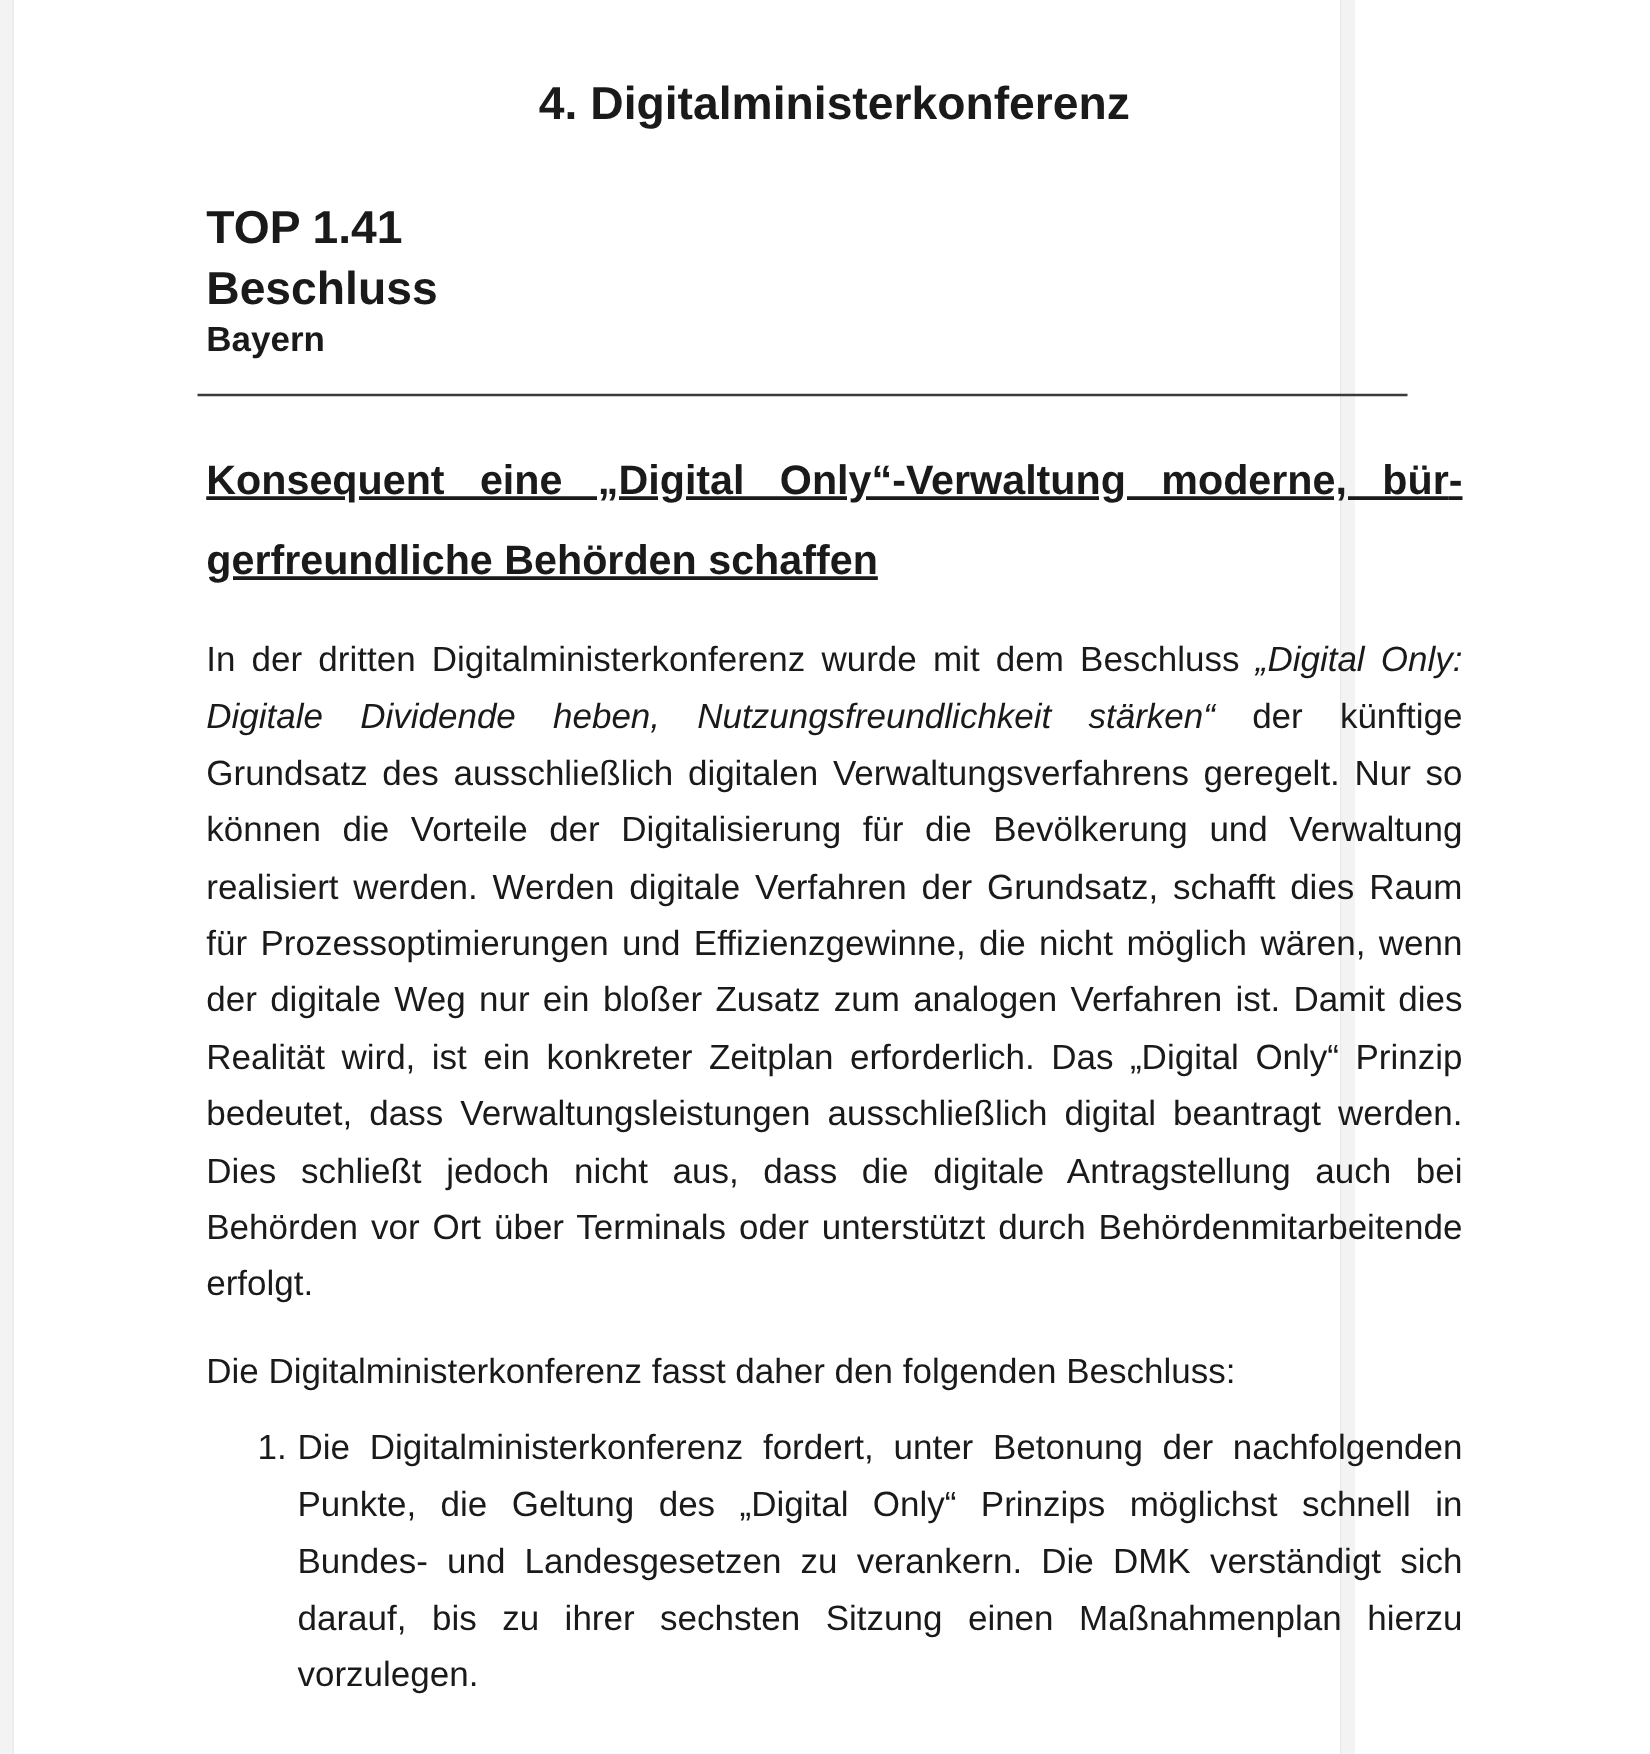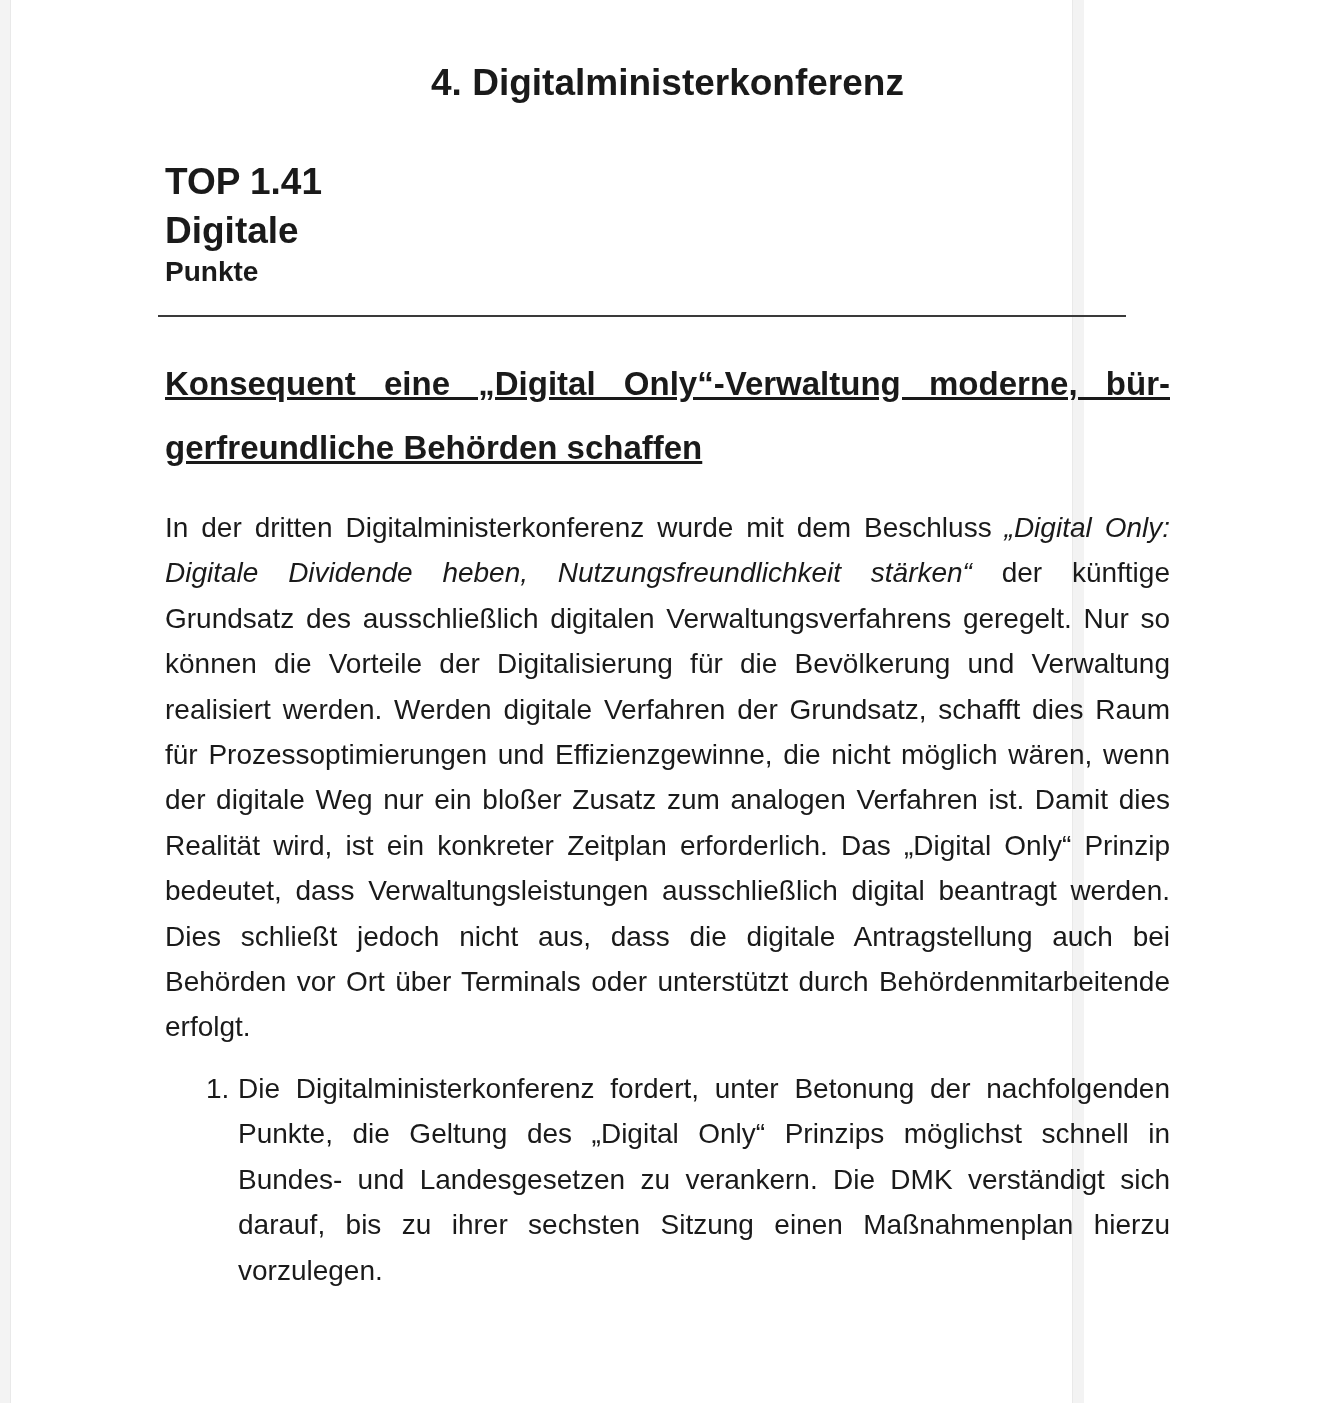--- a/index.html
+++ b/index.html
@@ -59,30 +59,31 @@
   <div class="edge right"></div>
 
   <div class="content">
 
     <div class="doc-title">
       <div>4. Digitalministerkonferenz</div>
     </div>
 
     <div class="meta">
       <div>TOP 1.41</div>
-      <div>Digitale</div>
-      <div class="state">Punkte</div>
+      <div>Beschluss</div>
+      <div class="state">Bayern</div>
     </div>
 
     <hr class="rule">
 
     <h1 class="heading">Konsequent eine „Digital Only“-Verwaltung moderne, bür­gerfreundliche Behörden schaffen</h1>
 
     <p class="body-par"><span>In der dritten Digitalministerkonferenz wurde mit dem Beschluss </span><em>„Digital Only: Digitale Dividende heben, Nutzungsfreundlichkeit stärken“</em><span> der künftige Grundsatz des aus­schließlich digitalen Verwaltungsverfahrens geregelt. Nur so können die Vorteile der Digitalisierung für die Bevölkerung und Verwaltung realisiert werden. Werden digitale Verfahren der Grundsatz, schafft dies Raum für Prozessoptimierungen und Effizienz­gewinne, die nicht möglich wären, wenn der digitale Weg nur ein bloßer Zusatz zum analogen Verfahren ist. Damit dies Realität wird, ist ein konkreter Zeitplan erforderlich. Das „Digital Only“ Prinzip bedeutet, dass Verwaltungsleistungen ausschließlich digital beantragt werden. Dies schließt jedoch nicht aus, dass die digitale Antragstellung auch bei Behörden vor Ort über Terminals oder unterstützt durch Behördenmitarbeitende er­folgt.</span></p>
 
+    <p class="intro">Die Digitalministerkonferenz fasst daher den folgenden Beschluss:</p>
 
     <ol class="resolution-list">
       <li>
         <span class="marker">1.</span>
         <span class="li-text">Die Digitalministerkonferenz fordert, unter Betonung der nachfolgenden Punkte, die Geltung des „Digital Only“ Prinzips möglichst schnell in Bundes- und Landes­gesetzen zu verankern. Die DMK verständigt sich darauf, bis zu ihrer sechsten Sitzung einen Maßnahmenplan hierzu vorzulegen.</span>
       </li>
     </ol>
 
   </div>
 </div>

